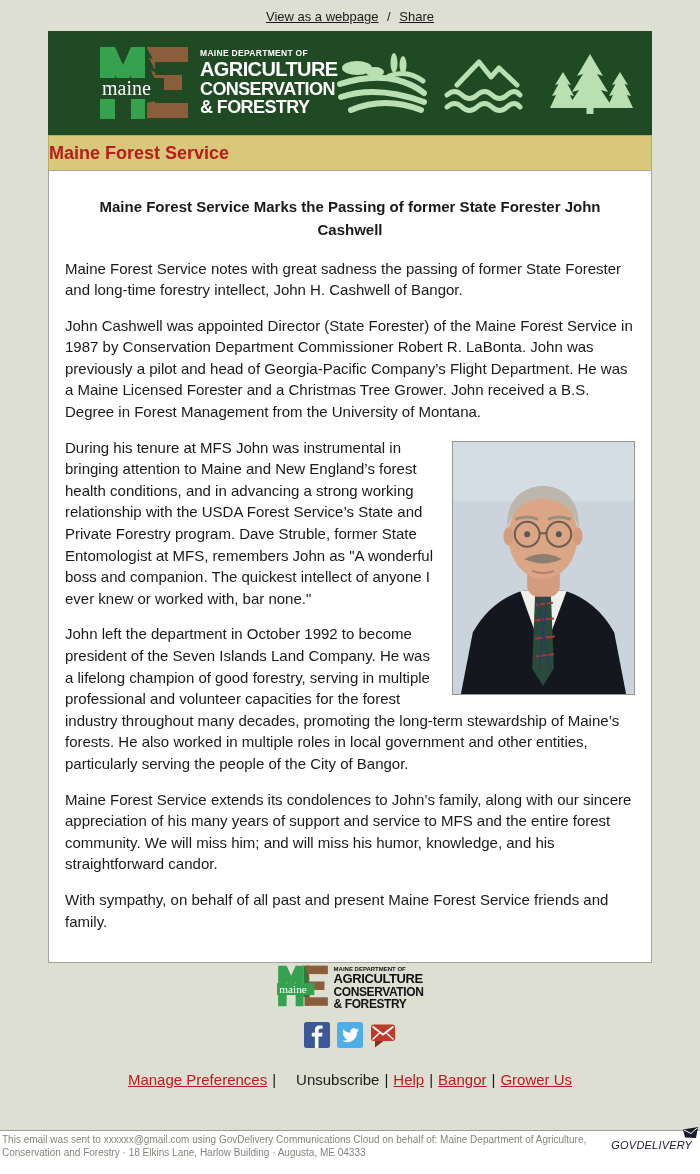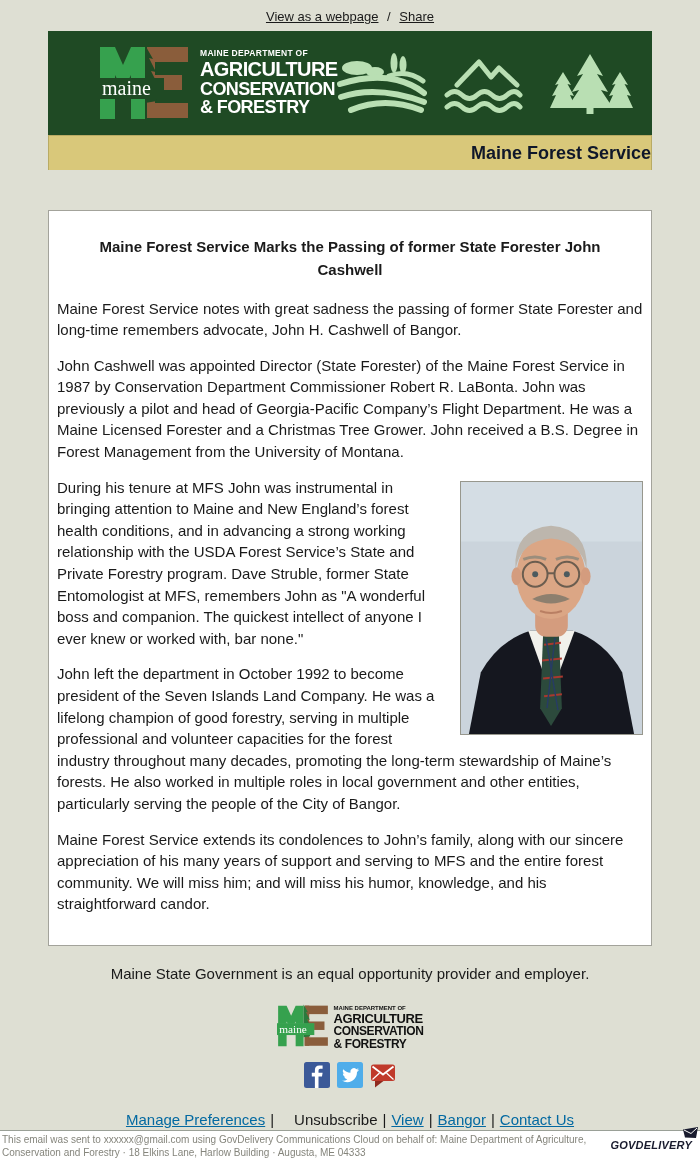--- a/index.html
+++ b/index.html
@@ -20,54 +20,54 @@
   .memark svg, .hicon svg { display: block; }
   .dept { color: #fff; margin-left: 10px; line-height: 1.04; white-space: nowrap; }
   .dept .d1 { font-size: 8.5px; font-weight: bold; letter-spacing: .3px; margin-bottom: 1px; }
   .dept .d2 { font-size: 20px; font-weight: bold; letter-spacing: -.6px; }
   .dept .d3 { font-size: 18px; font-weight: bold; letter-spacing: -.6px; }
   .dept .d4 { font-size: 18px; font-weight: bold; letter-spacing: -.6px; }
   .hicons { margin-left: auto; display: flex; align-items: center; gap: 14px; padding-right: 38px; }
 
   
   .banner { background: #d9c87a; border: 1px solid #b9ab64; border-bottom: none;
-    text-align: right; font-weight: bold; font-size: 18px; padding: 7px 0 6px; color: #0f172a; }
-
-  
-  .content { background: #fff; border: 1px solid #a3a39b; padding: 14px 8px 30px; font-size: 15px; line-height: 1.44; margin-top: 40px; }
+    text-align: left; font-weight: bold; font-size: 18px; padding: 7px 0 6px; color: #b91c1c; }
+
+  
+  .content { background: #fff; border: 1px solid #a3a39b; padding: 14px 16px 30px; font-size: 15px; line-height: 1.44; }
   .content h2 { font-size: 15px; text-align: center; margin: 10px 26px 16px; line-height: 1.55; }
   .content p { margin: 0 0 14px; }
   .content p:last-of-type { margin-bottom: 0; }
   .photo { float: right; width: 183px; height: 254px; margin: 4px 0 10px 15px; border: 1px solid #97978d; }
   .photo svg { display: block; width: 100%; height: 100%; }
   .clear { clear: both; }
 
   
   .footer { text-align: center; }
   .eeo { font-size: 15px; margin: 19px 0 21px; }
   .flogo { display: inline-flex; align-items: center; gap: 5px; cursor: pointer; }
   .flogo .fdept { color: #111; text-align: left; line-height: 1.05; white-space: nowrap; }
   .flogo .f1 { font-size: 6px; font-weight: bold; }
   .flogo .f2 { font-size: 13px; font-weight: bold; letter-spacing: -.4px; }
   .flogo .f3 { font-size: 12px; font-weight: bold; letter-spacing: -.4px; }
   .flogo .f4 { font-size: 12px; font-weight: bold; letter-spacing: -.4px; }
   .social { display: flex; justify-content: center; gap: 7px; margin-top: 9px; }
   .si { width: 26px; height: 26px; display: block; cursor: pointer; }
   .flinks { margin-top: 23px; font-size: 15px; }
-  .flinks a { color: #0369a1; text-decoration: underline; cursor: pointer; }
+  .flinks a { color: #b91c1c; text-decoration: underline; cursor: pointer; }
   .flinks .plain { text-decoration: none; margin-left: 15px; }
   .flinks .psep { margin: 0 5px; }
 
   
   .finebar { position: absolute; left: 0; right: 0; bottom: 0; height: 44px;
     border-top: 1px solid #9aa097; background: #ffffff; }
   .fineprint { position: absolute; left: 2px; top: 3px; width: 586px;
     font-size: 10px; line-height: 1.25; color: #85857c; }
   .gdlogo { position: absolute; right: 8px; top: 4px; color: #191b2e; cursor: pointer;
-    font-weight: bold; font-style: italic; font-size: 16px; font-variant: small-caps; letter-spacing: .2px; }
+    font-weight: normal; font-style: italic; font-size: 16px; font-variant: small-caps; letter-spacing: .2px; }
   .gdlogo svg { position: absolute; top: -8px; right: -6px; }
 </style>
 </head>
 <body>
 
 <div>
 
   <div class="topbar">
     <a>View as a webpage</a>
     <span class="sep">/</span>
@@ -125,21 +125,21 @@
         </span>
       </div>
     </div>
 
     <div class="banner">
       <span>Maine Forest Service</span>
     </div>
 
     <div class="content">
       <h2>Maine Forest Service Marks the Passing of former State Forester John Cashwell</h2>
-      <p>Maine Forest Service notes with great sadness the passing of former State Forester and long-time remembers advocate, John H. Cashwell of Bangor.</p>
+      <p>Maine Forest Service notes with great sadness the passing of former State Forester and long-time forestry intellect, John H. Cashwell of Bangor.</p>
       <p>John Cashwell was appointed Director (State Forester) of the Maine Forest Service in 1987 by Conservation Department Commissioner Robert R. LaBonta. John was previously a pilot and head of Georgia-Pacific Company’s Flight Department. He was a Maine Licensed Forester and a Christmas Tree Grower. John received a B.S. Degree in Forest Management from the University of Montana.</p>
       <div class="photo">
         <svg viewBox="0 0 183 254" preserveAspectRatio="none">
           <rect width="183" height="254" fill="#cbd4dc"></rect>
           <rect width="183" height="60" fill="#d4dde4"></rect>
           <path d="M8 254 L20 192 Q38 160 70 150 L113 150 Q145 160 163 192 L175 254 Z" fill="#15171f"></path>
           <polygon points="68,150 91,214 115,150" fill="#f1f1ec"></polygon>
           <polygon points="83,154 99,154 102,228 91,246 80,228" fill="#2c4a3c"></polygon>
           <path d="M84 164 L101 162 M82 180 L102 178 M83 198 L103 196 M84 216 L102 214" stroke="#a8392f" stroke-width="2" fill="none"></path>
           <path d="M86 158 L98 230 M95 157 L87 228" stroke="#273c64" stroke-width="1.5" fill="none"></path>
@@ -154,27 +154,27 @@
           <circle cx="75" cy="93" r="3" fill="#4d5a5e"></circle>
           <circle cx="107" cy="93" r="3" fill="#4d5a5e"></circle>
           <path d="M63 78 Q75 73 86 78" stroke="#9b8d7c" stroke-width="3" fill="none"></path>
           <path d="M96 78 Q107 73 119 78" stroke="#9b8d7c" stroke-width="3" fill="none"></path>
           <path d="M72 118 Q91 108 110 118 Q91 127 72 118 Z" fill="#8d7f6e"></path>
           <path d="M80 130 Q91 134 102 130" stroke="#b97f63" stroke-width="2" fill="none"></path>
         </svg>
       </div>
       <p>During his tenure at MFS John was instrumental in bringing attention to Maine and New England’s forest health conditions, and in advancing a strong working relationship with the USDA Forest Service’s State and Private Forestry program. Dave Struble, former State Entomologist at MFS, remembers John as "A wonderful boss and companion. The quickest intellect of anyone I ever knew or worked with, bar none."</p>
       <p>John left the department in October 1992 to become president of the Seven Islands Land Company. He was a lifelong champion of good forestry, serving in multiple professional and volunteer capacities for the forest industry throughout many decades, promoting the long-term stewardship of Maine’s forests. He also worked in multiple roles in local government and other entities, particularly serving the people of the City of Bangor.</p>
-      <p>Maine Forest Service extends its condolences to John’s family, along with our sincere appreciation of his many years of support and serving to MFS and the entire forest community. We will miss him; and will miss his humor, knowledge, and his straightforward candor.</p>
+      <p>Maine Forest Service extends its condolences to John’s family, along with our sincere appreciation of his many years of support and service to MFS and the entire forest community. We will miss him; and will miss his humor, knowledge, and his straightforward candor.</p>
+      <p>With sympathy, on behalf of all past and present Maine Forest Service friends and family.</p>
       <div class="clear"></div>
     </div>
   </div>
 
   <div class="footer">
-    <p class="eeo">Maine State Government is an equal opportunity provider and employer.</p>
 
     <div class="flogo">
       <span>
         <svg width="52" height="46" viewBox="0 0 92 76">
           <polygon points="2,2 17,2 25,20 33,2 47,2 47,74 33,74 33,30 25,46 17,30 17,74 2,74" fill="#36a14e"></polygon>
           <rect x="49" y="2" width="41" height="15" fill="#8a5d3b"></rect>
           <rect x="49" y="30" width="35" height="15" fill="#8a5d3b"></rect>
           <rect x="49" y="58" width="41" height="15" fill="#8a5d3b"></rect>
           <rect x="49" y="2" width="8" height="71" fill="#8a5d3b"></rect>
           <polygon points="47,0 55,14 51,13 58,27 53,26 61,42 53,41 59,56 47,58" fill="#2a7a3c"></polygon>
@@ -208,21 +208,21 @@
         <svg width="26" height="26" viewBox="0 0 26 26">
           <rect x="1" y="2.5" width="24" height="16.5" rx="2.5" fill="#c03a2b"></rect>
           <path d="M2.5 4.5 L13 12.5 L23.5 4.5" stroke="#ffffff" stroke-width="1.8" fill="none"></path>
           <path d="M2.5 17.5 L9.5 11 M23.5 17.5 L16.5 11" stroke="#ffffff" stroke-width="1.2" fill="none"></path>
           <polygon points="5,19 13.5,19 5,25.5" fill="#8f2a1e"></polygon>
         </svg>
       </a>
     </div>
 
     <div class="flinks">
-      <a>Manage Preferences</a><span class="psep">|</span><span class="plain">Unsubscribe</span><span class="psep">|</span><a>View</a><span class="psep">|</span><a>Bangor</a><span class="psep">|</span><a>Contact Us</a>
+      <a>Manage Preferences</a><span class="psep">|</span><span class="plain">Unsubscribe</span><span class="psep">|</span><a>Help</a><span class="psep">|</span><a>Bangor</a><span class="psep">|</span><a>Grower Us</a>
     </div>
   </div>
 
   <div class="finebar">
     <div class="fineprint">This email was sent to xxxxxx@gmail.com using GovDelivery Communications Cloud on behalf of: Maine Department of Agriculture, Conservation and Forestry · 18 Elkins Lane, Harlow Building · Augusta, ME 04333</div>
     <div class="gdlogo">
       <span>govdelivery</span>
       <svg width="15" height="12" viewBox="0 0 15 12">
         <polygon points="0,2.5 15,0 13,11 2,10.5" fill="#191b2e"></polygon>
         <path d="M1 3 L8 6.5 L14 1" stroke="#fcfcf9" stroke-width="1" fill="none"></path>

